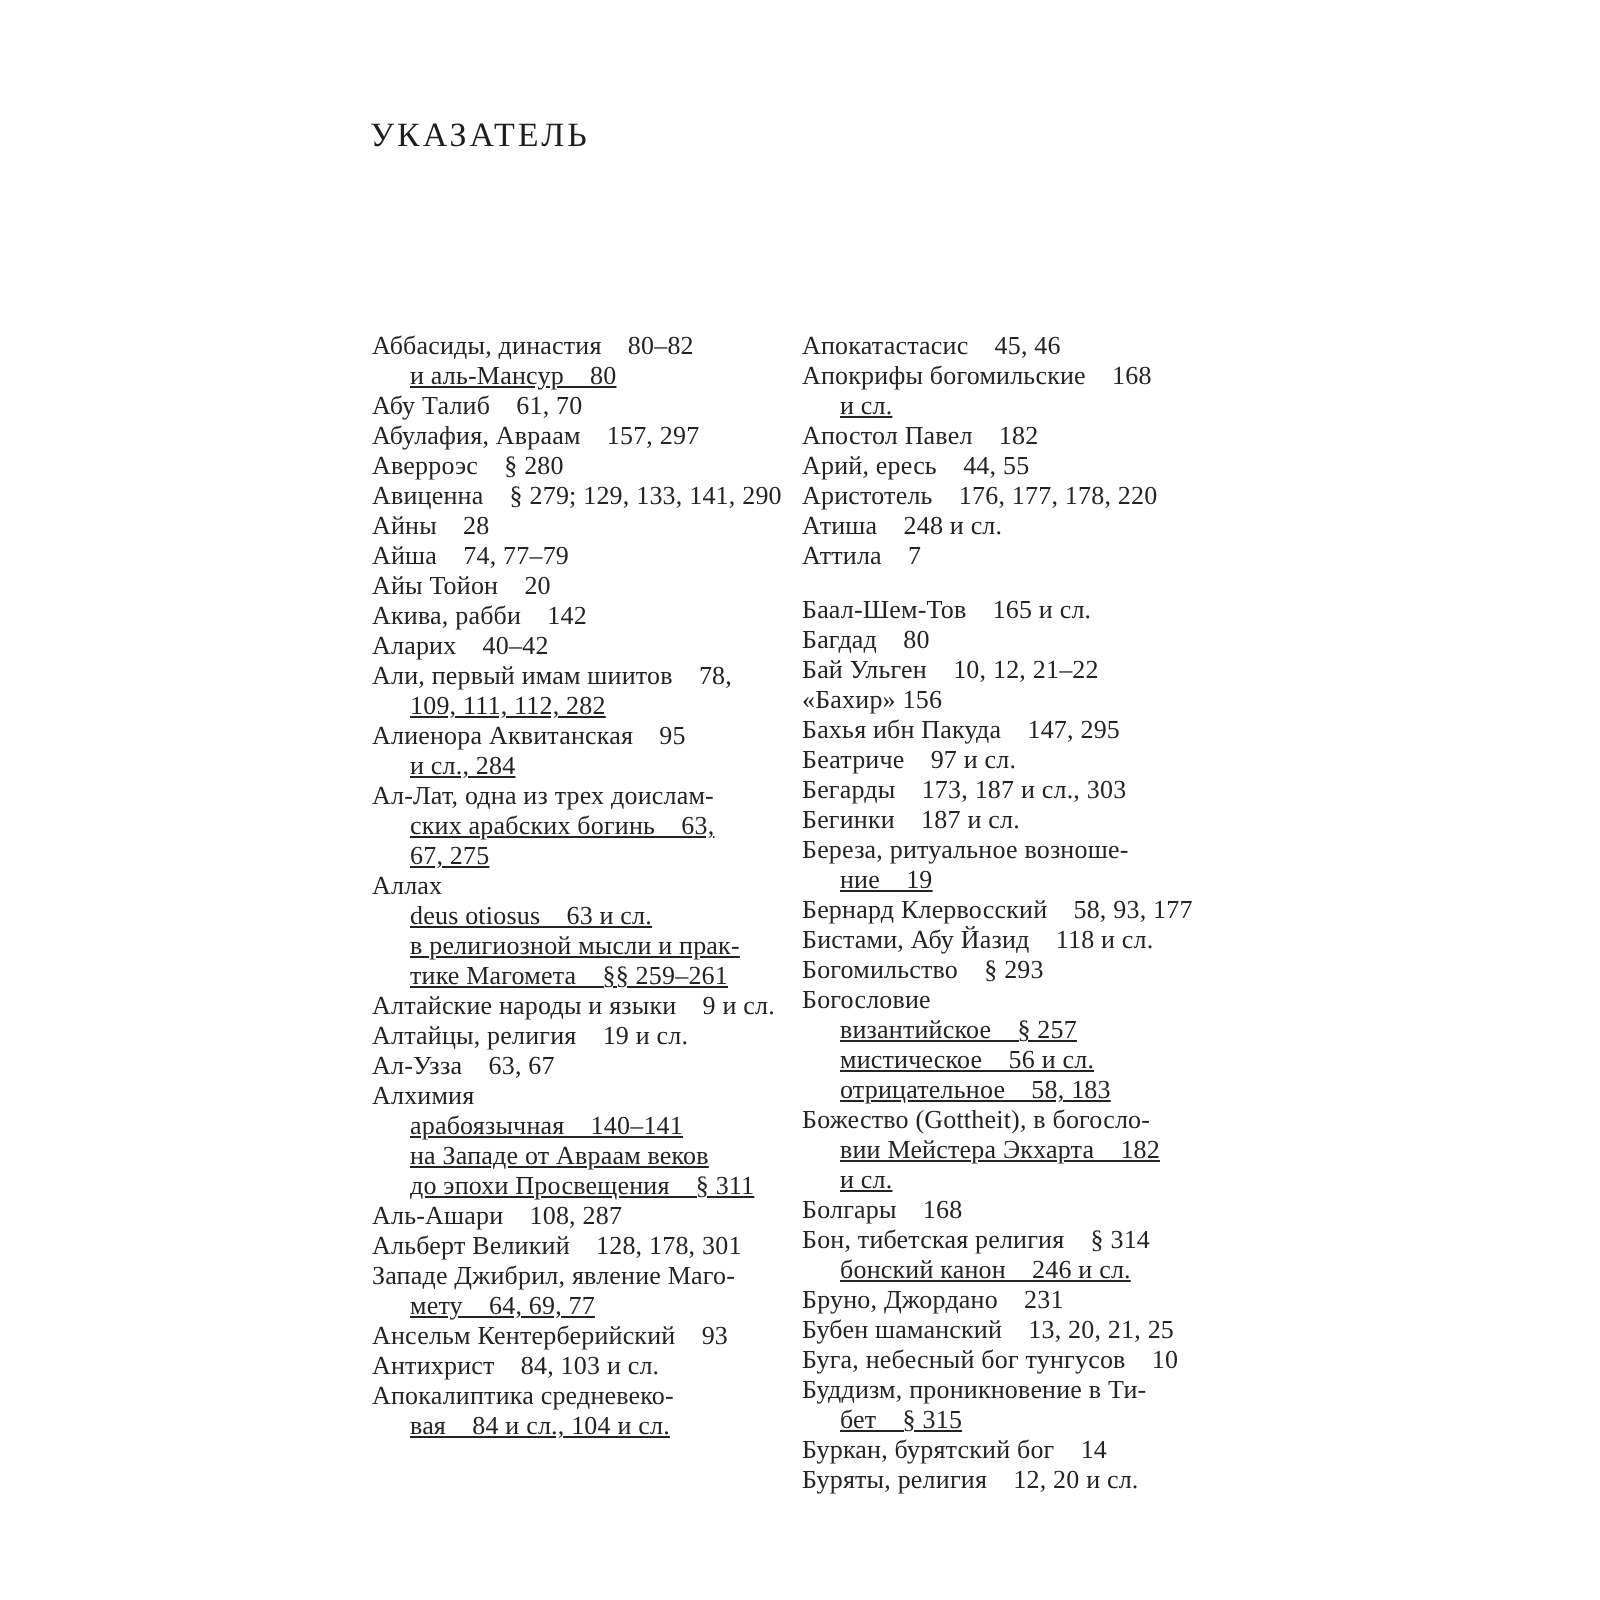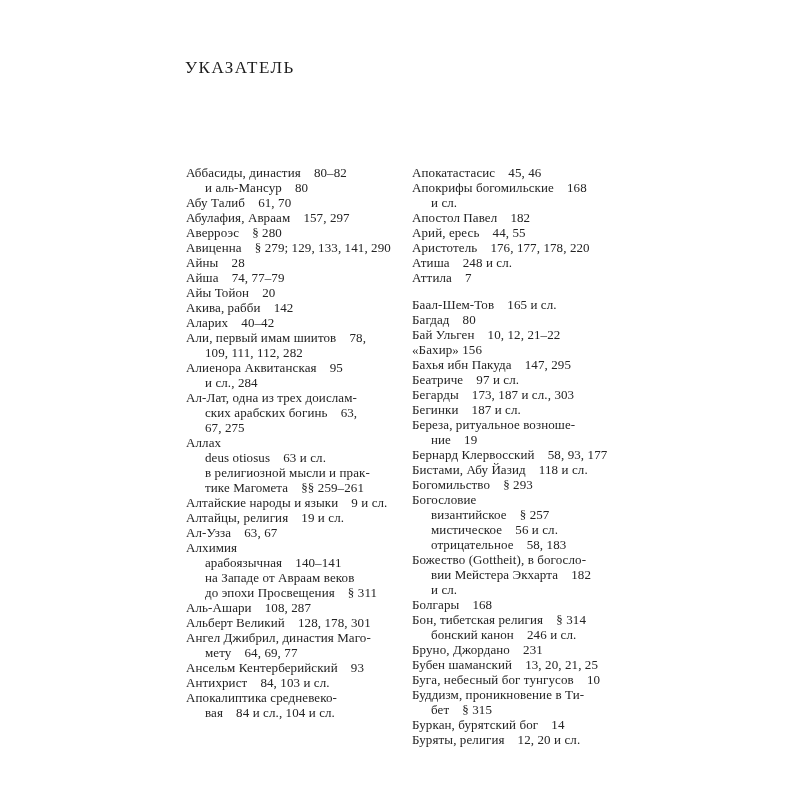--- a/index.html
+++ b/index.html
@@ -26,23 +26,23 @@
   }
   .index-col {
     position: absolute;
     top: 165px;
     width: 220px;
     font-size: 13px;
     line-height: 15px;
     letter-spacing: 0.1px;
   }
   .col-left  { left: 186px; }
-  .col-right { left: 412px; }
+  .col-right { left: 401px; }
   .line { white-space: nowrap; }
-  .line.i1 { padding-left: 19px; }
+  .line.i1 { padding-left: 19px; text-decoration: underline; }
   .line.blank { height: 12px; }
 </style>
 </head>
 <body>
 
 <div class="page-title">УКАЗАТЕЛЬ</div>
 
 <div class="index-col col-left">
     <div class="line">Аббасиды, династия 80–82</div>
     <div class="line i1">и аль-Мансур 80</div>
@@ -68,21 +68,21 @@
     <div class="line i1">тике Магомета §§ 259–261</div>
     <div class="line">Алтайские народы и языки 9 и сл.</div>
     <div class="line">Алтайцы, религия 19 и сл.</div>
     <div class="line">Ал-Узза 63, 67</div>
     <div class="line">Алхимия</div>
     <div class="line i1">арабоязычная 140–141</div>
     <div class="line i1">на Западе от Авраам веков</div>
     <div class="line i1">до эпохи Просвещения § 311</div>
     <div class="line">Аль-Ашари 108, 287</div>
     <div class="line">Альберт Великий 128, 178, 301</div>
-    <div class="line">Ангел Джибрил, династия Маго-</div>
+    <div class="line">Западе Джибрил, явление Маго-</div>
     <div class="line i1">мету 64, 69, 77</div>
     <div class="line">Ансельм Кентерберийский 93</div>
     <div class="line">Антихрист 84, 103 и сл.</div>
     <div class="line">Апокалиптика средневеко-</div>
     <div class="line i1">вая 84 и сл., 104 и сл.</div>
   </div>
 
 <div class="index-col col-right">
     <div class="line">Апокатастасис 45, 46</div>
     <div class="line">Апокрифы богомильские 168</div>

